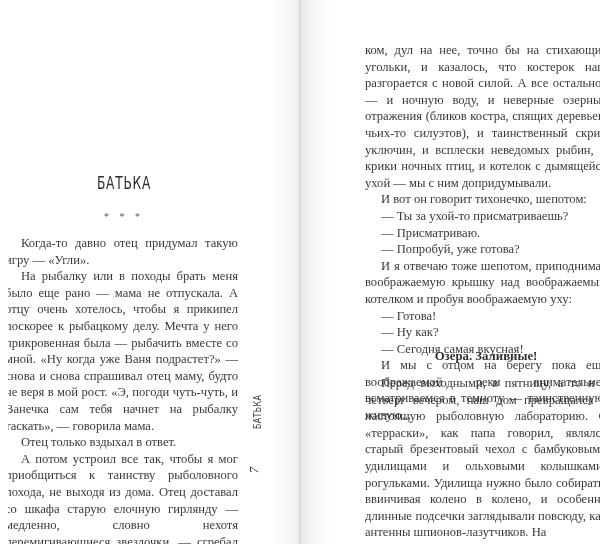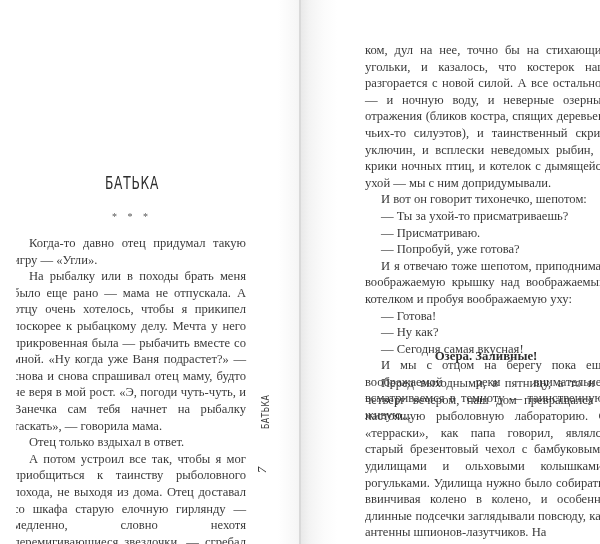--- a/index.html
+++ b/index.html
@@ -1,19 +1,19 @@
 <!DOCTYPE html>
 <html><head>
 <meta charset="utf-8">
 <style>
   html, body { margin:0; padding:0; }
   body { width:600px; height:544px; overflow:hidden; background:#ffffff; position:relative;
          font-family:"Liberation Serif","DejaVu Serif",serif; color:#3a3a3a; }
   .page { position:absolute; top:0; height:544px; overflow:hidden; background:#fff; }
-  .page-left { left:16px; width:352px;
+  .page-left { left:8px; width:352px;
     background:linear-gradient(to right,#ffffff 0px,#ffffff 262px,#f7f7f7 280px,#ececec 294px,#e6e6e6 299px); }
   .page-right { left:301px; width:299px;
     background:linear-gradient(to right,#e9e9e9 0px,#f3f3f3 8px,#fbfbfb 22px,#ffffff 36px,#ffffff 299px); }
   .spine { position:absolute; left:299px; top:0; width:2px; height:544px; background:#d9d9d9; }
 
   .chapter-title { position:absolute; left:0; width:232px; top:173px; text-align:center;
     font-family:"DejaVu Sans",sans-serif; font-size:17px; letter-spacing:1px; font-weight:normal;
     transform:scaleX(0.72); transform-origin:center; color:#2d2d2d; }
   .asterisks { position:absolute; left:0; width:232px; top:211px; text-align:center;
     font-size:10px; letter-spacing:4px; color:#555; }

